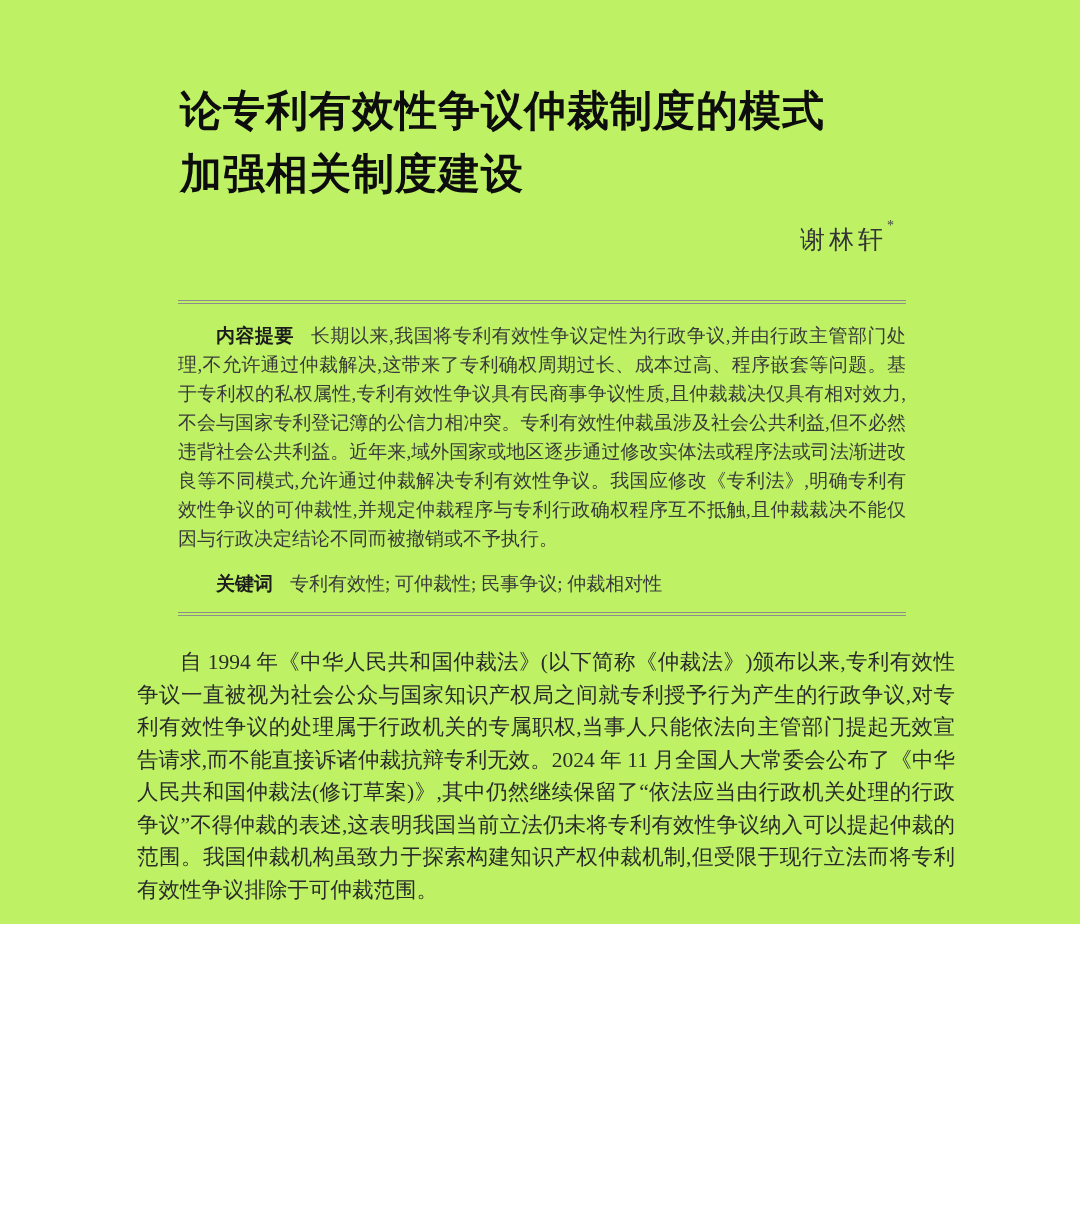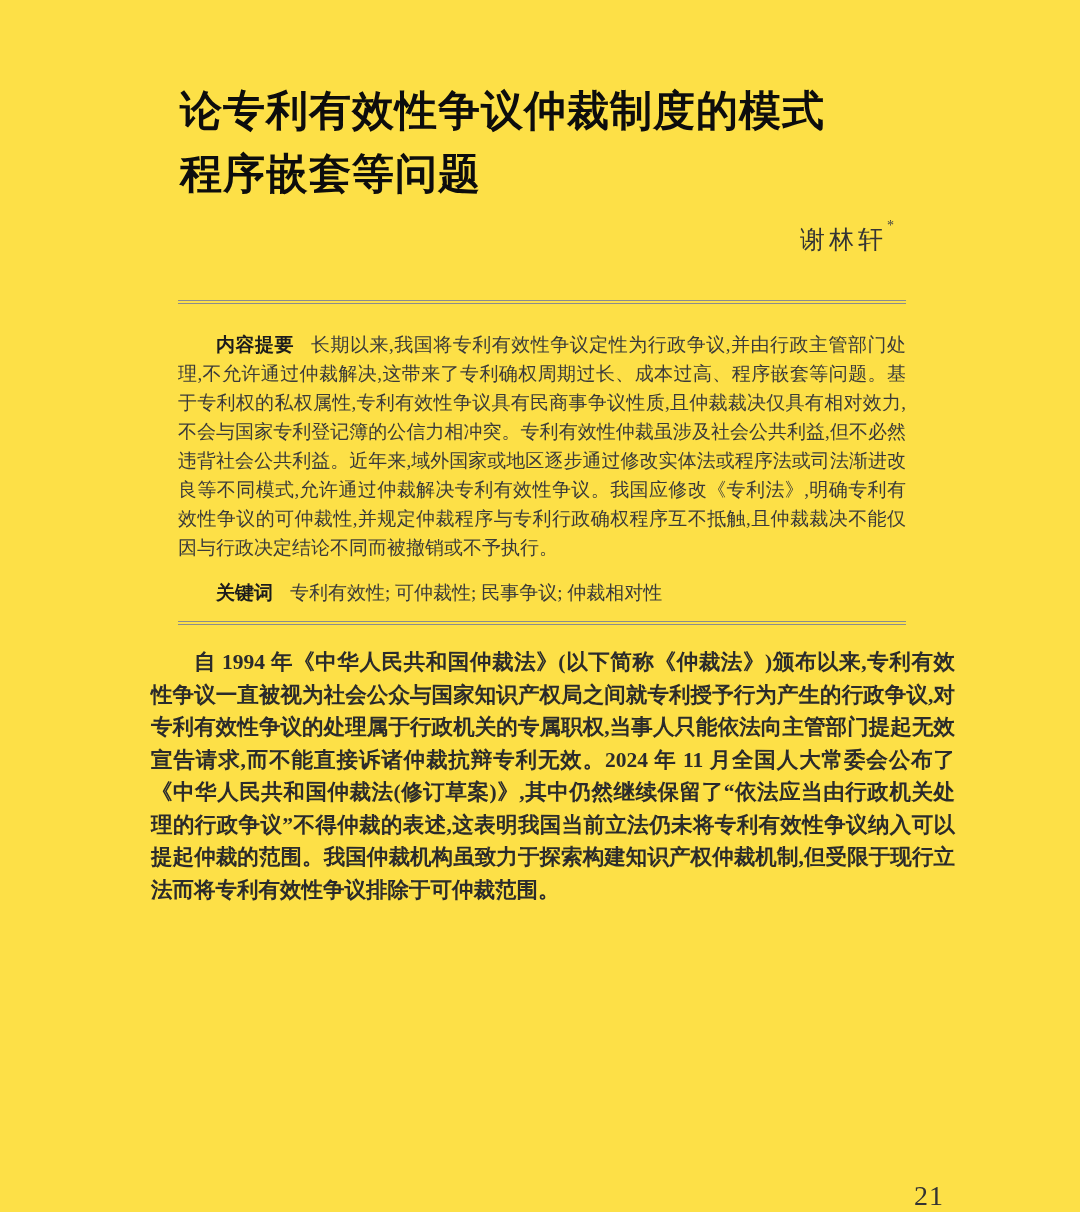--- a/index.html
+++ b/index.html
@@ -1,19 +1,19 @@
 <!DOCTYPE html>
 <html><head>
 <meta charset="utf-8">
 <style>
   html,body{margin:0;padding:0;background:#ffffff;}
   .page{
     position:relative;
-    width:1080px;height:1212px;
-    background:#fde047;
+    width:1080px;height:924px;
+    background:#bef264;
     font-family:"Liberation Serif","DejaVu Serif",serif;
     color:#262626;
     overflow:hidden;
   }
   
   .title{
     position:absolute;left:180px;top:52px;width:760px;
     font-size:42px;line-height:63px;font-weight:700;
     letter-spacing:1px;color:#0d0d0d;
   }
@@ -25,41 +25,41 @@
     margin-left:40px;
   }
   .author sup{
     font-size:14px;letter-spacing:0;vertical-align:18px;color:#444;
   }
   
   .abstract-box{
     position:absolute;left:178px;top:300px;width:728px;
     border-top:4px double #8c8c8c;
     border-bottom:4px double #8c8c8c;
-    padding:26px 0 14px 0;
+    padding:17px 0 14px 0;
     box-sizing:border-box;
   }
   .abstract-text,.keywords-line{
     font-size:19px;line-height:29px;
     text-align:justify;text-indent:2em;
     margin:0;color:#3a3a3a;
   }
   .keywords-line{margin-top:16px;}
   .field-label{
     font-family:"Liberation Sans","DejaVu Sans",sans-serif;
     font-weight:700;color:#1c1c1c;
     margin-right:0.9em;
   }
   
   .body-text{
     position:absolute;left:137px;top:646px;width:818px;
     font-size:21.5px;line-height:32.5px;
     text-align:justify;color:#2b2b2b;
   }
-  .body-text p{margin:0 0 3px 14px;text-indent:2em;font-weight:bold;}
+  .body-text p{margin:0 0 3px 0;text-indent:2em;}
   .fn-ref{
     font-size:13px;vertical-align:7px;color:#2b2b2b;
   }
   
   .footnotes{
     position:absolute;left:133px;top:1092px;width:830px;
   }
   .fn-rule{
     width:208px;height:0;
     border-top:2px solid #9a9a9a;
@@ -77,21 +77,21 @@
     font-size:28px;color:#333333;letter-spacing:1px;
   }
 </style>
 </head>
 <body>
 
 <div class="page">
 
   <h1 class="title">
     <div>论专利有效性争议仲裁制度的模式</div>
-    <div>程序嵌套等问题</div>
+    <div>加强相关制度建设</div>
   </h1>
 
   <div class="author"><span>谢林轩</span><sup>*</sup></div>
 
   <div class="abstract-box">
     <p class="abstract-text"><span class="field-label">内容提要</span><span>长期以来,我国将专利有效性争议定性为行政争议,并由行政主管部门处理,不允许通过仲裁解决,这带来了专利确权周期过长、成本过高、程序嵌套等问题。基于专利权的私权属性,专利有效性争议具有民商事争议性质,且仲裁裁决仅具有相对效力,不会与国家专利登记簿的公信力相冲突。专利有效性仲裁虽涉及社会公共利益,但不必然违背社会公共利益。近年来,域外国家或地区逐步通过修改实体法或程序法或司法渐进改良等不同模式,允许通过仲裁解决专利有效性争议。我国应修改《专利法》,明确专利有效性争议的可仲裁性,并规定仲裁程序与专利行政确权程序互不抵触,且仲裁裁决不能仅因与行政决定结论不同而被撤销或不予执行。</span></p>
     <p class="keywords-line"><span class="field-label">关键词</span><span>专利有效性; 可仲裁性; 民事争议; 仲裁相对性</span></p>
   </div>
 
   <div class="body-text">

